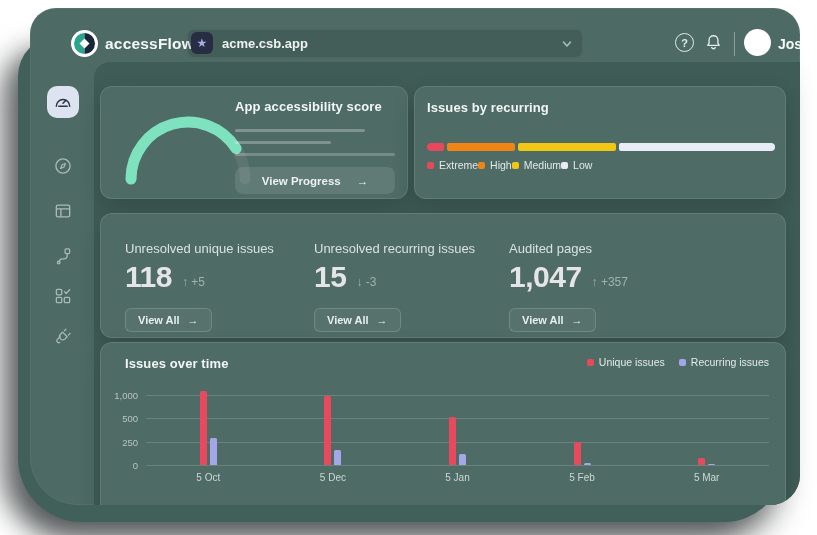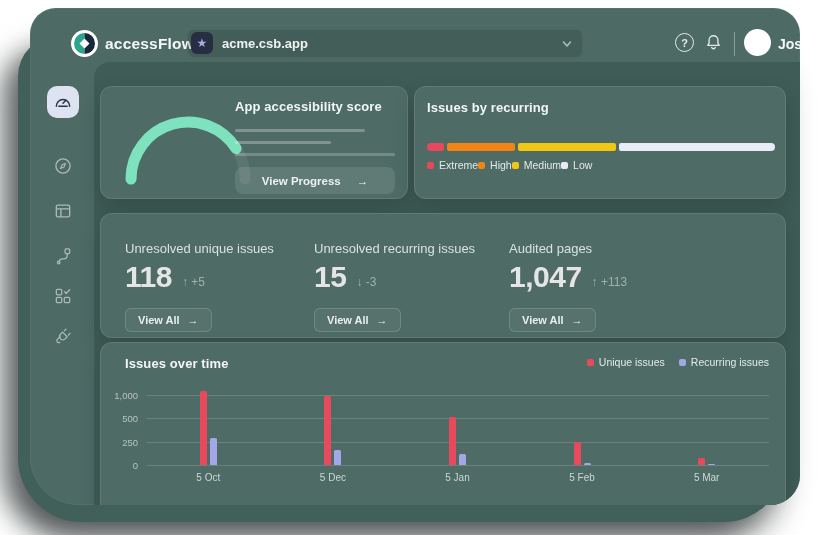--- a/index.html
+++ b/index.html
@@ -237,21 +237,21 @@
             </button></div>
           <div class="stat-col"><div class="stat-label">Unresolved recurring issues</div><div class="stat-valrow">
               <span class="stat-value">15</span>
               <span class="stat-delta">↓ -3</span>
             </div><button class="btn-viewall">
               <span>View All</span>
               <span>→</span>
             </button></div>
           <div class="stat-col"><div class="stat-label">Audited pages</div><div class="stat-valrow">
               <span class="stat-value">1,047</span>
-              <span class="stat-delta">↑ +113</span>
+              <span class="stat-delta">↑ +357</span>
             </div><button class="btn-viewall">
               <span>View All</span>
               <span>→</span>
             </button></div>
         </section>
 
       <section class="card chart-card">
         <h3>Issues over time</h3>
         <div class="chart-legend" id="chartLegend">
             <span class="lg-item">

